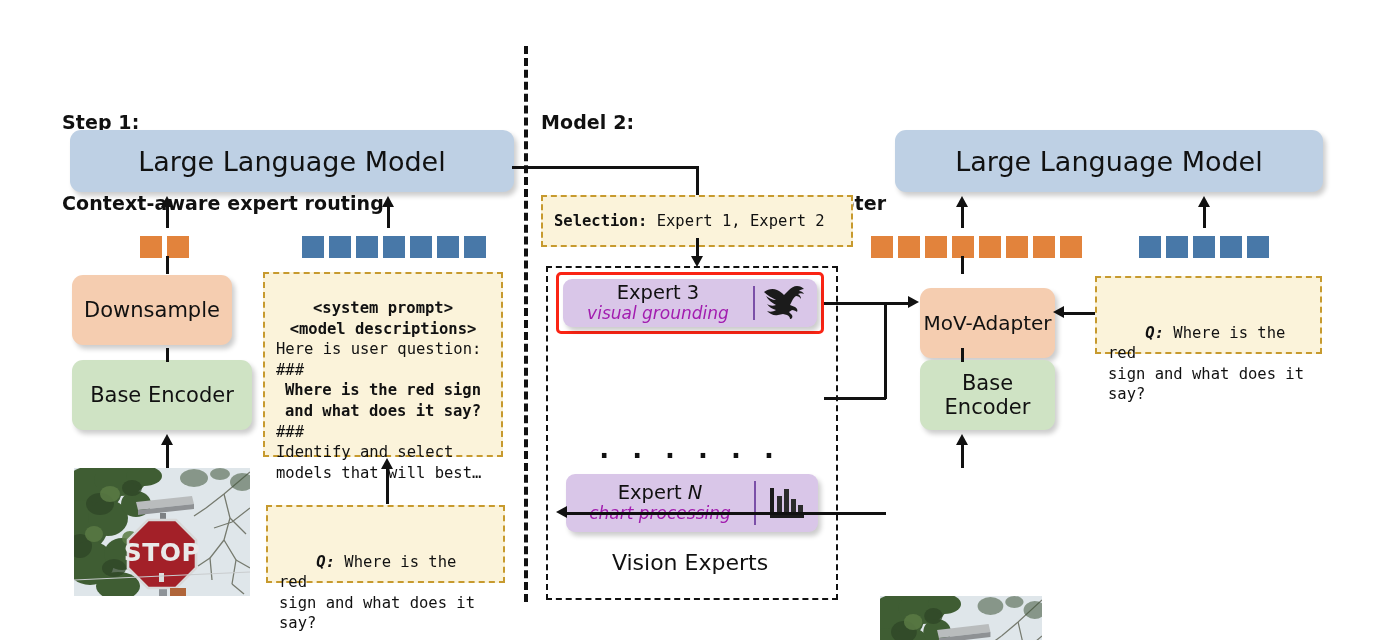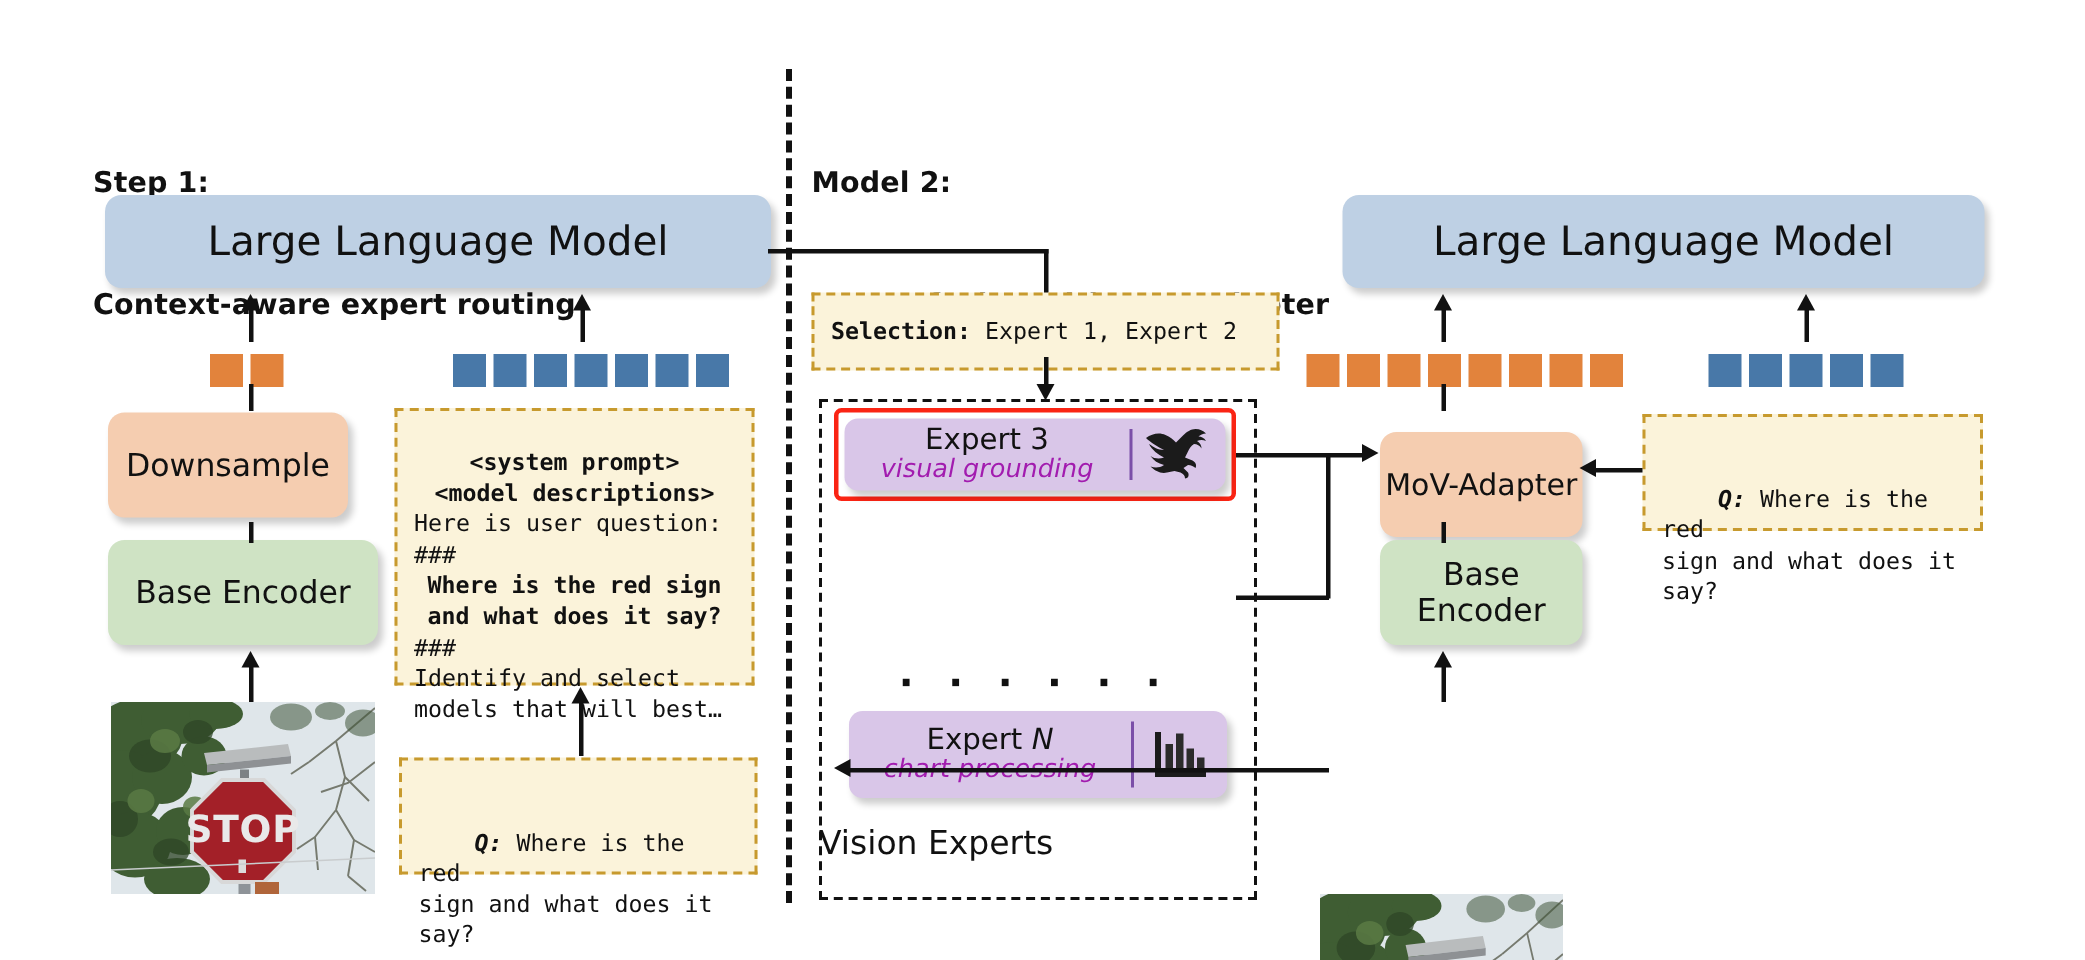--- a/index.html
+++ b/index.html
@@ -87,21 +87,21 @@
   .highlight{
     border:3.6px solid #fa2414;border-radius:5px;
     box-sizing:border-box;
     padding:4px;
   }
   .dots{
     font-size:26px;letter-spacing:7px;color:#111;text-align:center;line-height:1;
     font-weight:bold;
   }
   .group-label{
-    font-size:22px;color:#111;text-align:left;
+    font-size:22px;color:#111;text-align:center;
   }
 
   
   .photo{position:relative;overflow:hidden;background:#cfd8dc;}
   .photo .sky{position:absolute;inset:0;
     background:linear-gradient(160deg,#e6ebee 0%,#dde4e8 40%,#eef2f4 100%);}
   .photo svg{position:absolute;inset:0;width:100%;height:100%;display:block;}
 
   
   .ln{background:#111;position:absolute;}

